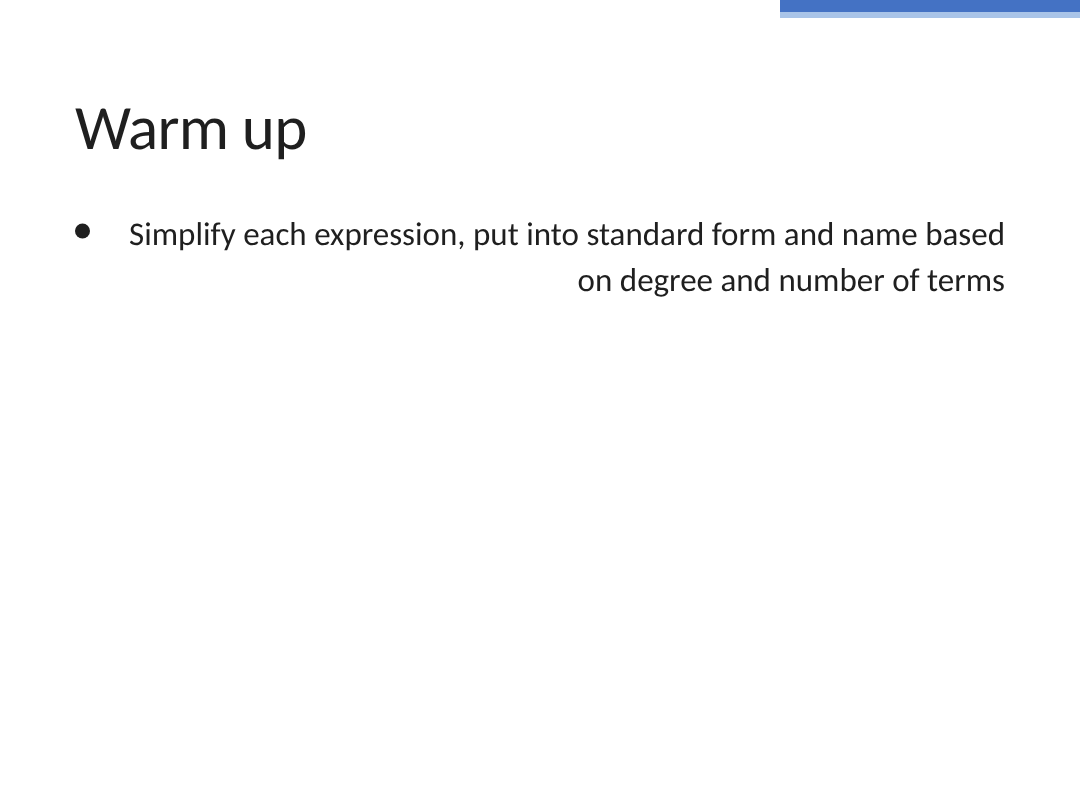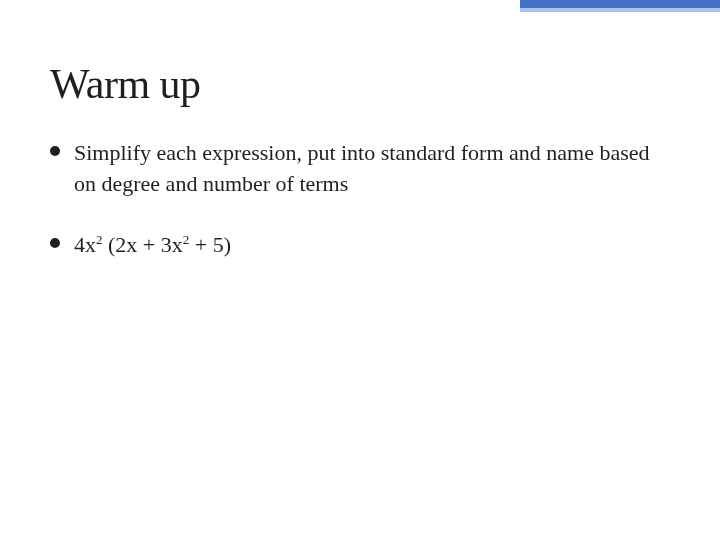--- a/index.html
+++ b/index.html
@@ -1,19 +1,18 @@
 <!DOCTYPE html>
 <html><head>
   <meta charset="utf-8">
   <style>
     * {
       margin: 0;
       padding: 0;
       box-sizing: border-box;
-      font-family: Liberation Serif, serif;
     }
 
     body {
       width: 720px;
       height: 540px;
       background-color: #ffffff;
       font-family: 'Calibri', 'Segoe UI', Arial, sans-serif;
       overflow: hidden;
       position: relative;
     }
@@ -50,20 +49,21 @@
       color: #1f1f1f;
       margin-bottom: 30px;
       margin-top: 20px;
       letter-spacing: -0.5px;
     }
 
     .content-list {
       list-style: none;
       padding: 0;
       margin-top: 20px;
+      text-align: right;
     }
 
     .content-list li {
       font-size: 22px;
       color: #1f1f1f;
       margin-bottom: 30px;
       display: flex;
       align-items: flex-start;
       line-height: 1.4;
     }
@@ -96,18 +96,14 @@
   <div class="top-accent"></div>
   <div class="top-accent-secondary"></div>
 
   <h1 class="title">Warm up</h1>
 
   <ul class="content-list">
     <li>
       <span class="bullet"></span>
       <span class="item-text">Simplify each expression, put into standard form and name based on degree and number of terms</span>
     </li>
-    <li>
-      <span class="bullet"></span>
-      <span class="item-text">4x<sup>2</sup> (2x + 3x<sup>2</sup> + 5)</span>
-    </li>
   </ul>
 </div>
 
 </body></html>

